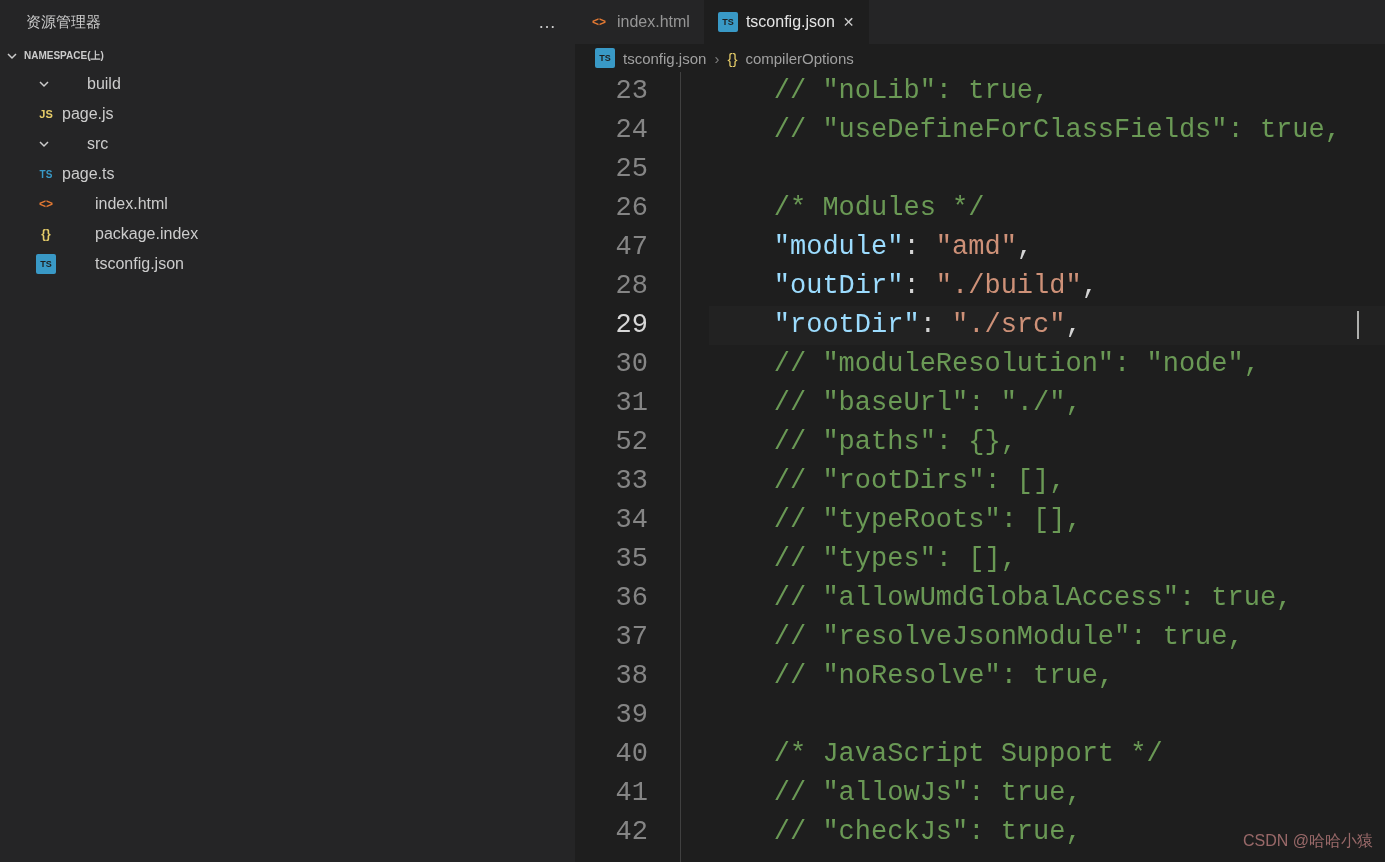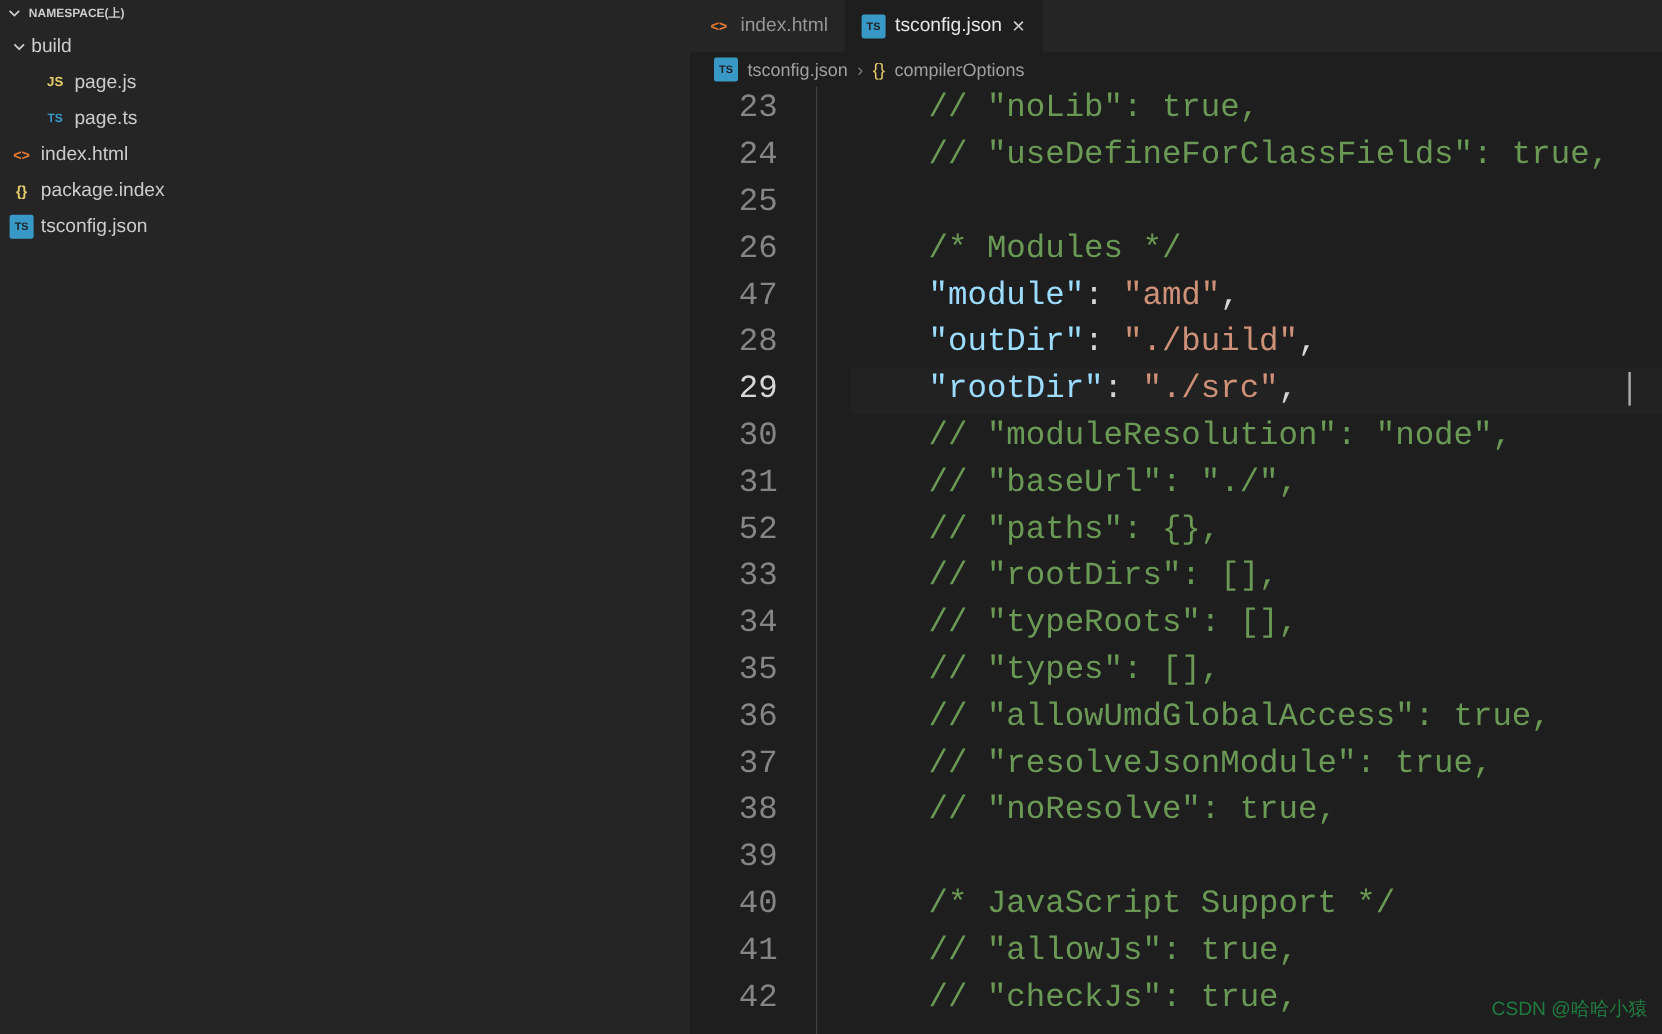--- a/index.html
+++ b/index.html
@@ -45,21 +45,21 @@
 .tree { padding-top: 2px; }
 .tree-row {
   display: flex;
   align-items: center;
   height: 30px;
   padding-right: 12px;
   cursor: pointer;
   font-size: 16px;
   color: #ccc;
 }
-.indent-0 { padding-left: 8px; }
+.indent-0 { padding-left: 36px; gap: 33px; }
 .indent-1 { padding-left: 36px; }
 .file-icon { width: 20px; height: 20px; display: inline-flex; align-items: center; justify-content: center; margin-right: 6px; font-size: 12px; font-weight:700; }
 .folder-chev { width: 16px; display:inline-flex; align-items:center; justify-content:center; margin-right:2px; }
 .icon-html { color: #e37933; }
 .icon-json { color: #e6cd69; }
 .icon-ts { color: #3999c6; font-size: 10px; }
 .icon-tsjson { background:#3999c6; color:#1e1e1e; border-radius:2px; font-size:9px; padding:1px 2px; }
 .icon-js { color: #e6cd69; font-size: 11px; }
 
 .main {
@@ -141,49 +141,61 @@
 .tok-str { color: #ce9178; }
 .tok-punc { color: #d4d4d4; }
 .tok-section { color: #6a9955; }
 .cursor {
   display:inline-block; width:2px; height:28px; background:#aeafad; vertical-align:middle;
 }
 .watermark {
   position: absolute;
   right: 12px;
   bottom: 10px;
-  color: #22c55e;
+  color: #fca5a5;
   font-size: 16px;
   opacity: 0.55;
 }
 </style>
 </head>
 <body>
 
 <div class="sidebar">
+  <div class="sidebar-header">
+    <span>资源管理器</span>
+    <span class="more">…</span>
+  </div>
   <div class="section-title">
     <span class="chev">
       <svg width="12" height="12" viewBox="0 0 12 12">
           <path d="M2 4 L6 8 L10 4" stroke="#ccc" stroke-width="1.5" fill="none"></path>
         </svg>
     </span>
     <span>NAMESPACE(上)</span>
   </div>
   <div class="tree" id="tree">
       <div class="tree-row indent-0">
         <span class="folder-chev">
           <svg width="12" height="12" viewBox="0 0 12 12">
             <path d="M2 4 L6 8 L10 4" stroke="#ccc" stroke-width="1.5" fill="none"></path>
           </svg>
         </span>
         <span>build</span>
       </div>
       <div class="tree-row indent-1">
         <span class="file-icon icon-js">JS</span>
         <span>page.js</span>
+      </div>
+      <div class="tree-row indent-0">
+        <span class="folder-chev">
+          <svg width="12" height="12" viewBox="0 0 12 12">
+            <path d="M2 4 L6 8 L10 4" stroke="#ccc" stroke-width="1.5" fill="none"></path>
+          </svg>
+        </span>
+        <span>src</span>
       </div>
       <div class="tree-row indent-1">
         <span class="file-icon icon-ts">TS</span>
         <span>page.ts</span>
       </div>
       <div class="tree-row indent-0">
         <span class="file-icon icon-html">&lt;&gt;</span>
         <span>index.html</span>
       </div>
       <div class="tree-row indent-0">

